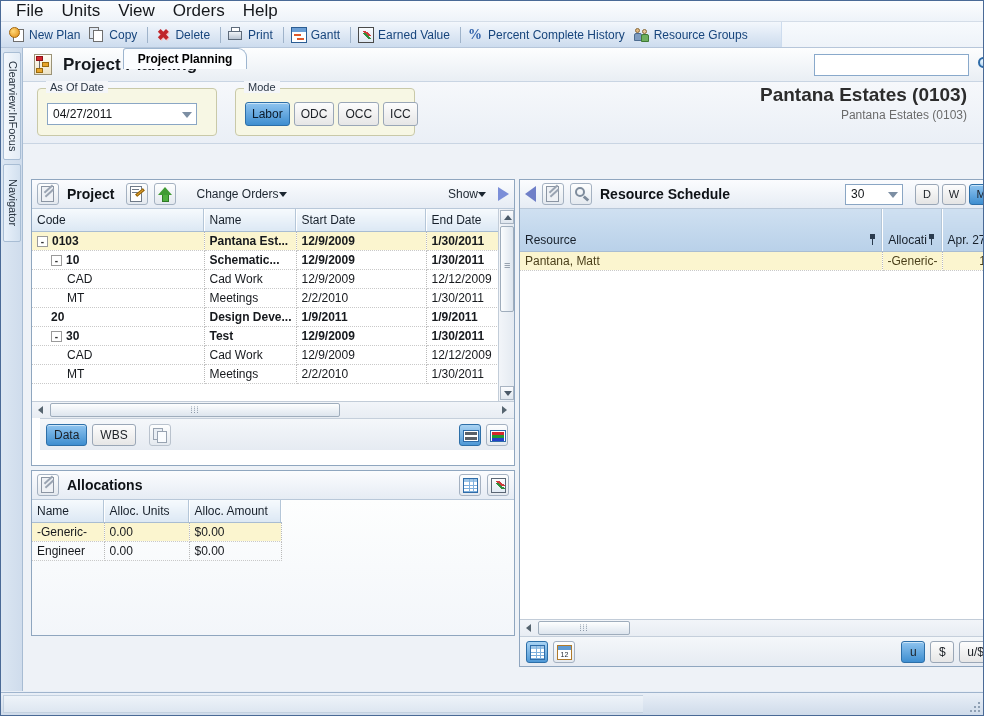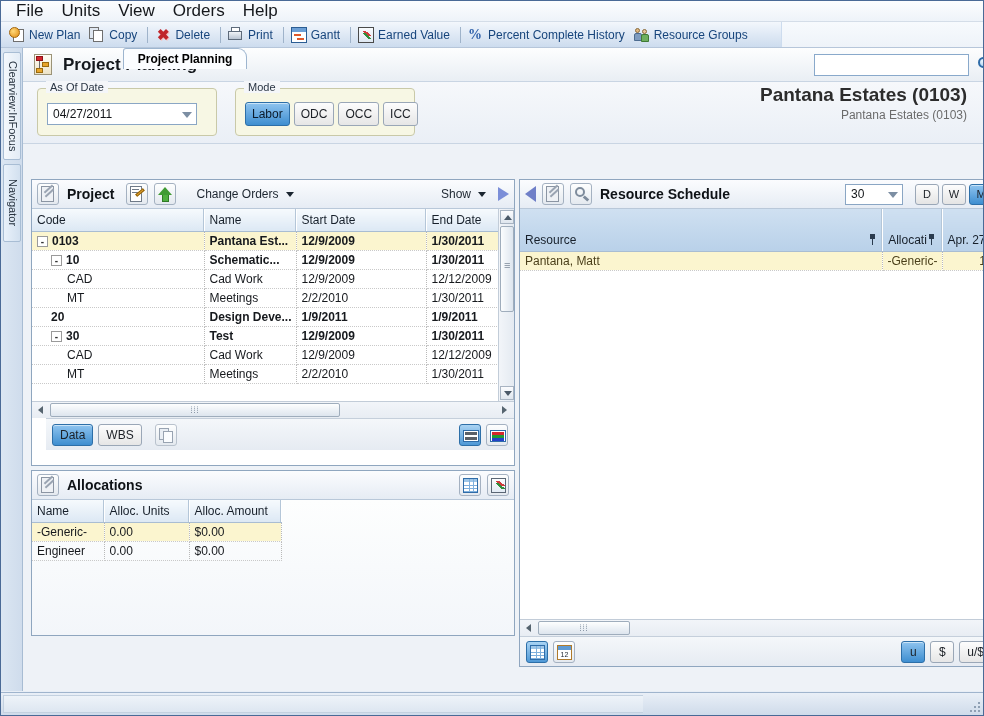--- a/index.html
+++ b/index.html
@@ -241,21 +241,21 @@
 
   .g-bars-gray{position:absolute;left:3px;top:5px;width:16px;height:12px;background:#fff;border:1px solid #2f6ca8;}
   .g-bars-gray .b{position:absolute;left:1px;right:1px;height:3px;background:#5a6068;}
   .g-bars-rgb{position:absolute;left:3px;top:5px;width:16px;height:12px;background:#fff;border:1px solid #2f6ca8;}
   .g-bars-rgb .b{position:absolute;left:1px;right:1px;height:3px;}
 
   .g-copy .c1{position:absolute;left:3px;top:3px;width:10px;height:12px;background:#e9eef4;border:1px solid #98a3b1;}
   .g-copy .c2{position:absolute;left:7px;top:6px;width:10px;height:12px;background:#fafcfe;border:1px solid #98a3b1;}
 
   .lnk-dd {
-    font-size:12px; color:#1d2630; display:flex; align-items:center; gap:7px;
+    font-size:12px; color:#1d2630; display:flex; align-items:center; 
     padding:3px 4px; cursor:default;
   }
   .lnk-dd .cd { width:0;height:0;border-left:4px solid transparent;border-right:4px solid transparent;border-top:5px solid #1b2530;}
   .playtri {
     width:0;height:0;border-top:7px solid transparent;border-bottom:7px solid transparent;
     border-left:11px solid #7b8ed8; margin-left:2px;
   }
   .backtri {
     width:0;height:0;border-top:8px solid transparent;border-bottom:8px solid transparent;
     border-right:11px solid #6f7fc8;
@@ -655,21 +655,21 @@
             <div class="dn"></div>
           </div>
         </div>
 
         <div class="hsb" style="position:absolute;left:0;right:0;top:221px;">
           <div class="lt"></div>
           <div class="thumb" style="left:18px; width:290px;">⦙⦙⦙</div>
           <div class="rt"></div>
         </div>
 
-        <div class="panel-footer" style="position:absolute;left:14px;right:0;top:238px;height:32px;">
+        <div class="panel-footer" style="position:absolute;left:8px;right:0;top:238px;height:32px;">
           <div class="tabbtn sel">Data</div>
           <div class="tabbtn">WBS</div>
           <div class="ibtn flat" style="margin-left:8px;">
             <span class="g-copy"><span class="c1"></span><span class="c2"></span></span>
           </div>
           <div class="spacer"></div>
           <div class="ibtn sel">
             <span class="g-bars-gray">
                 <span class="b" style="top:1px"></span>
                 <span class="b" style="top:6px"></span>

